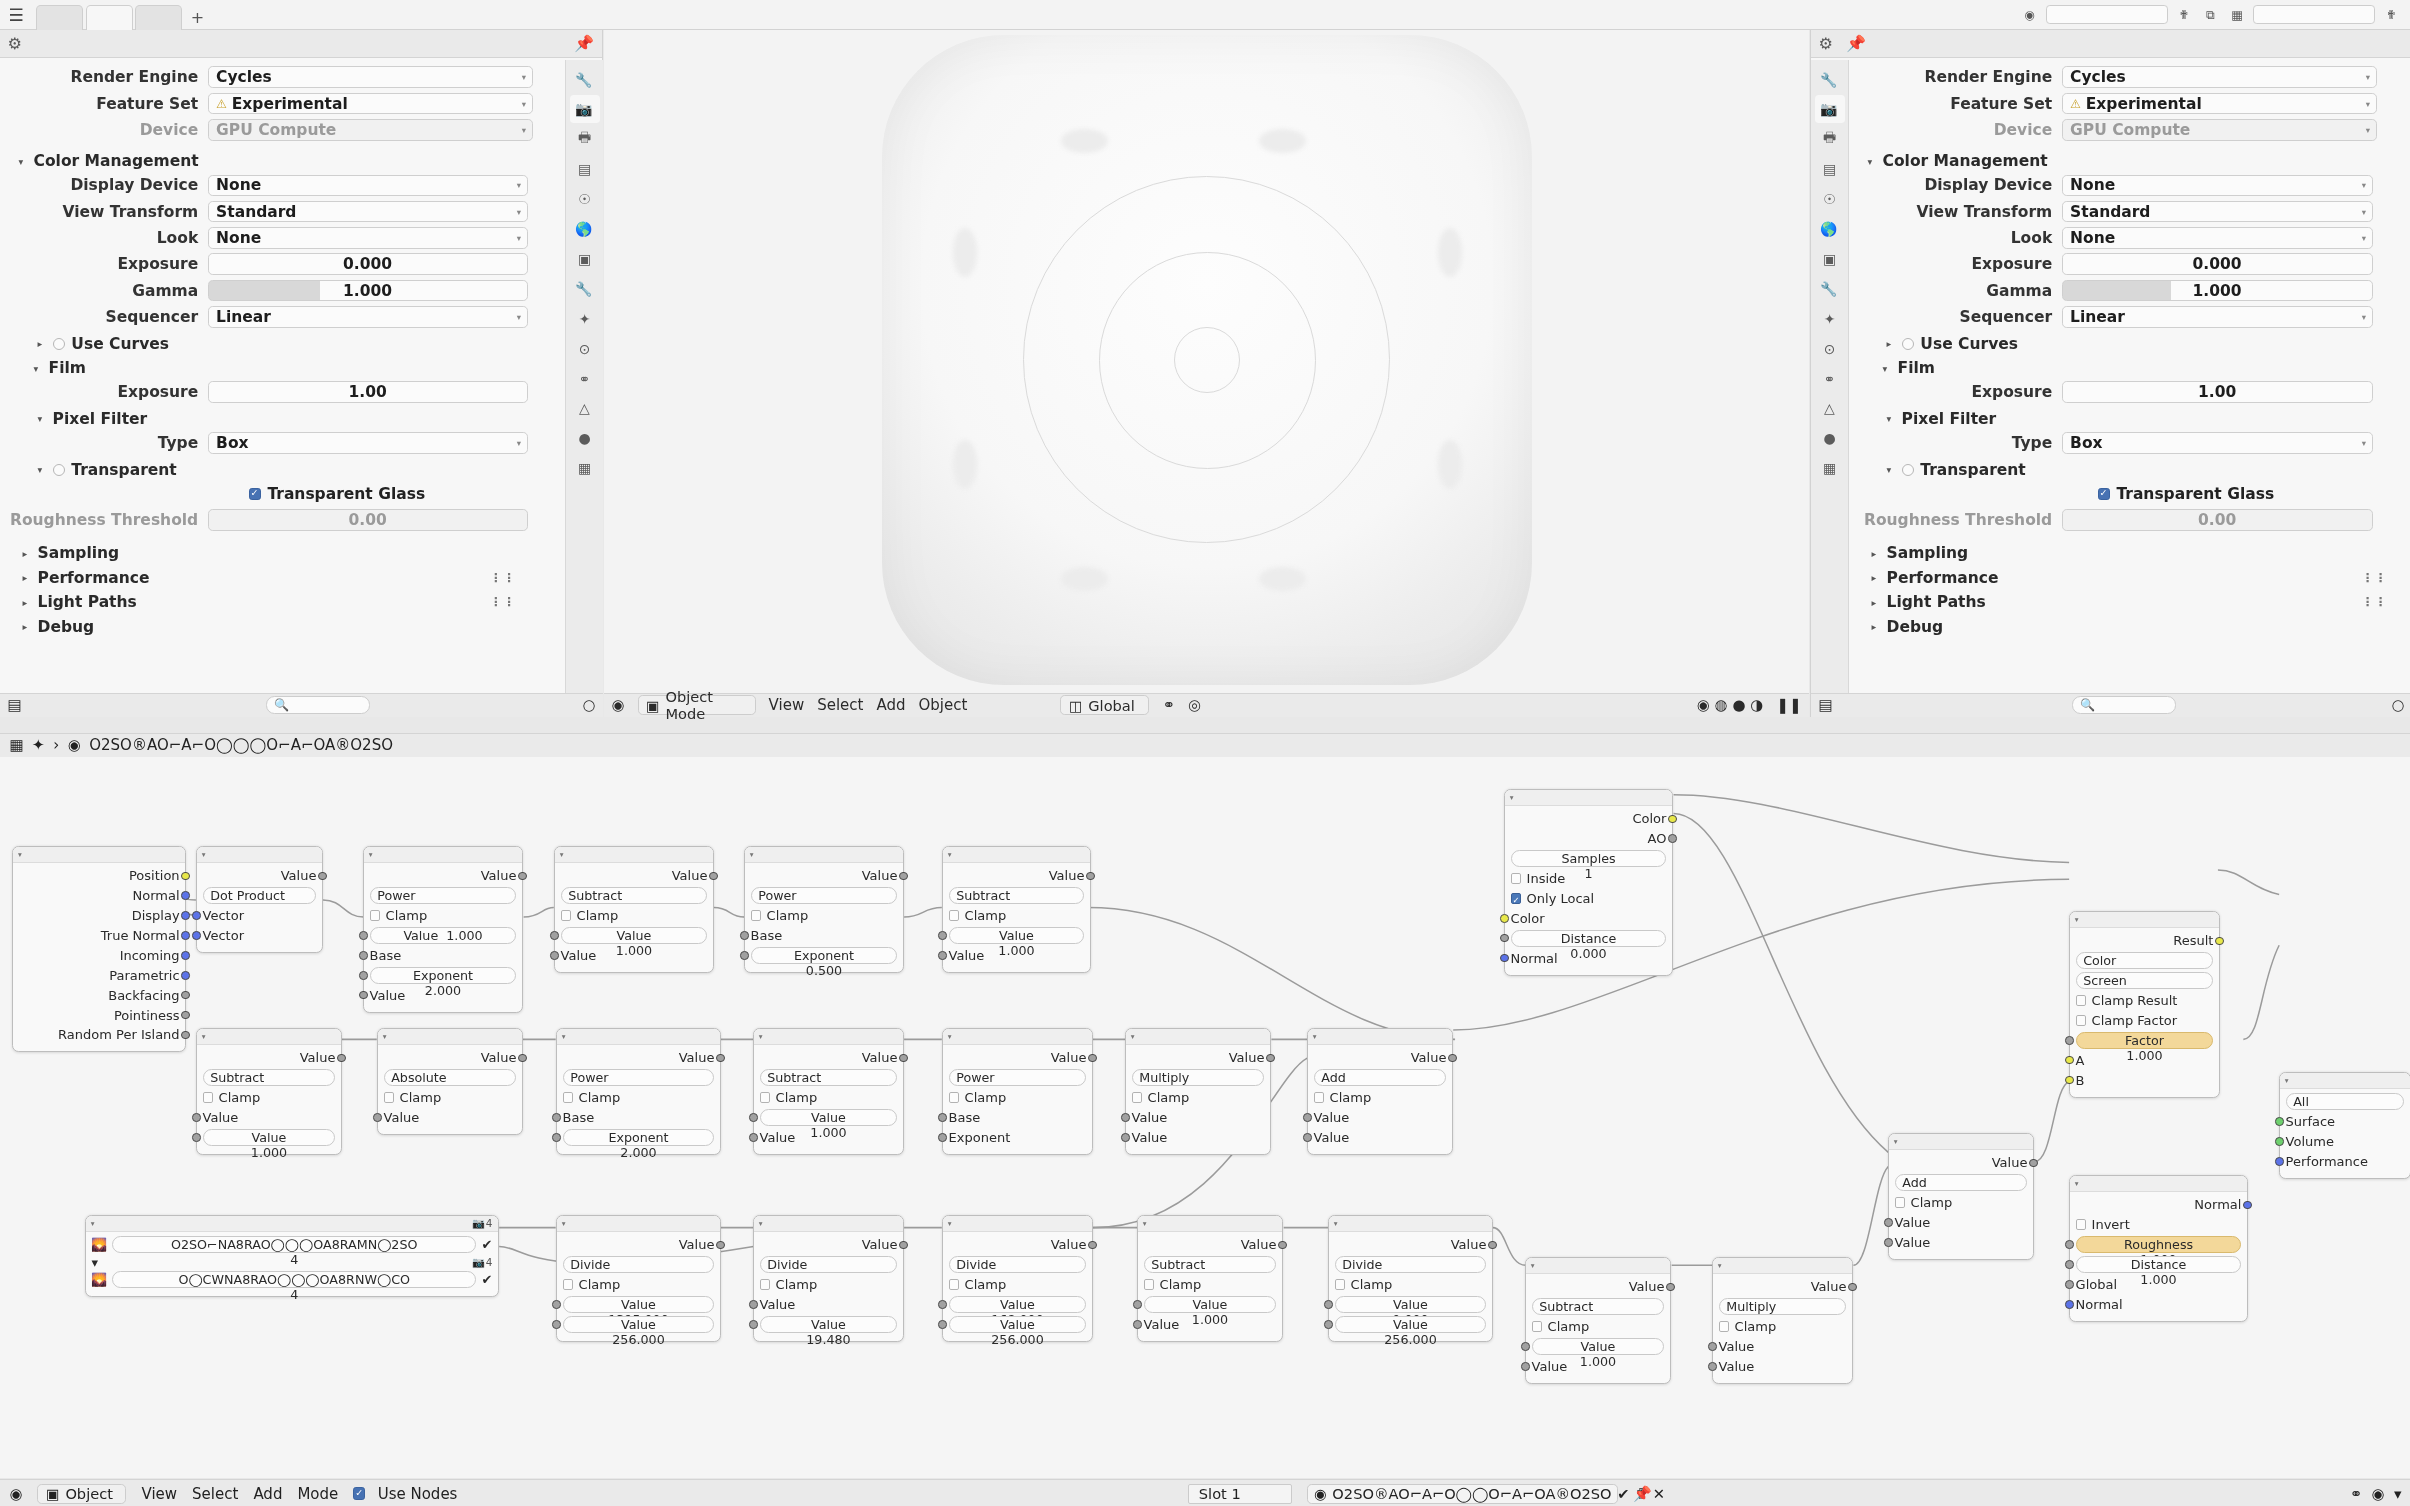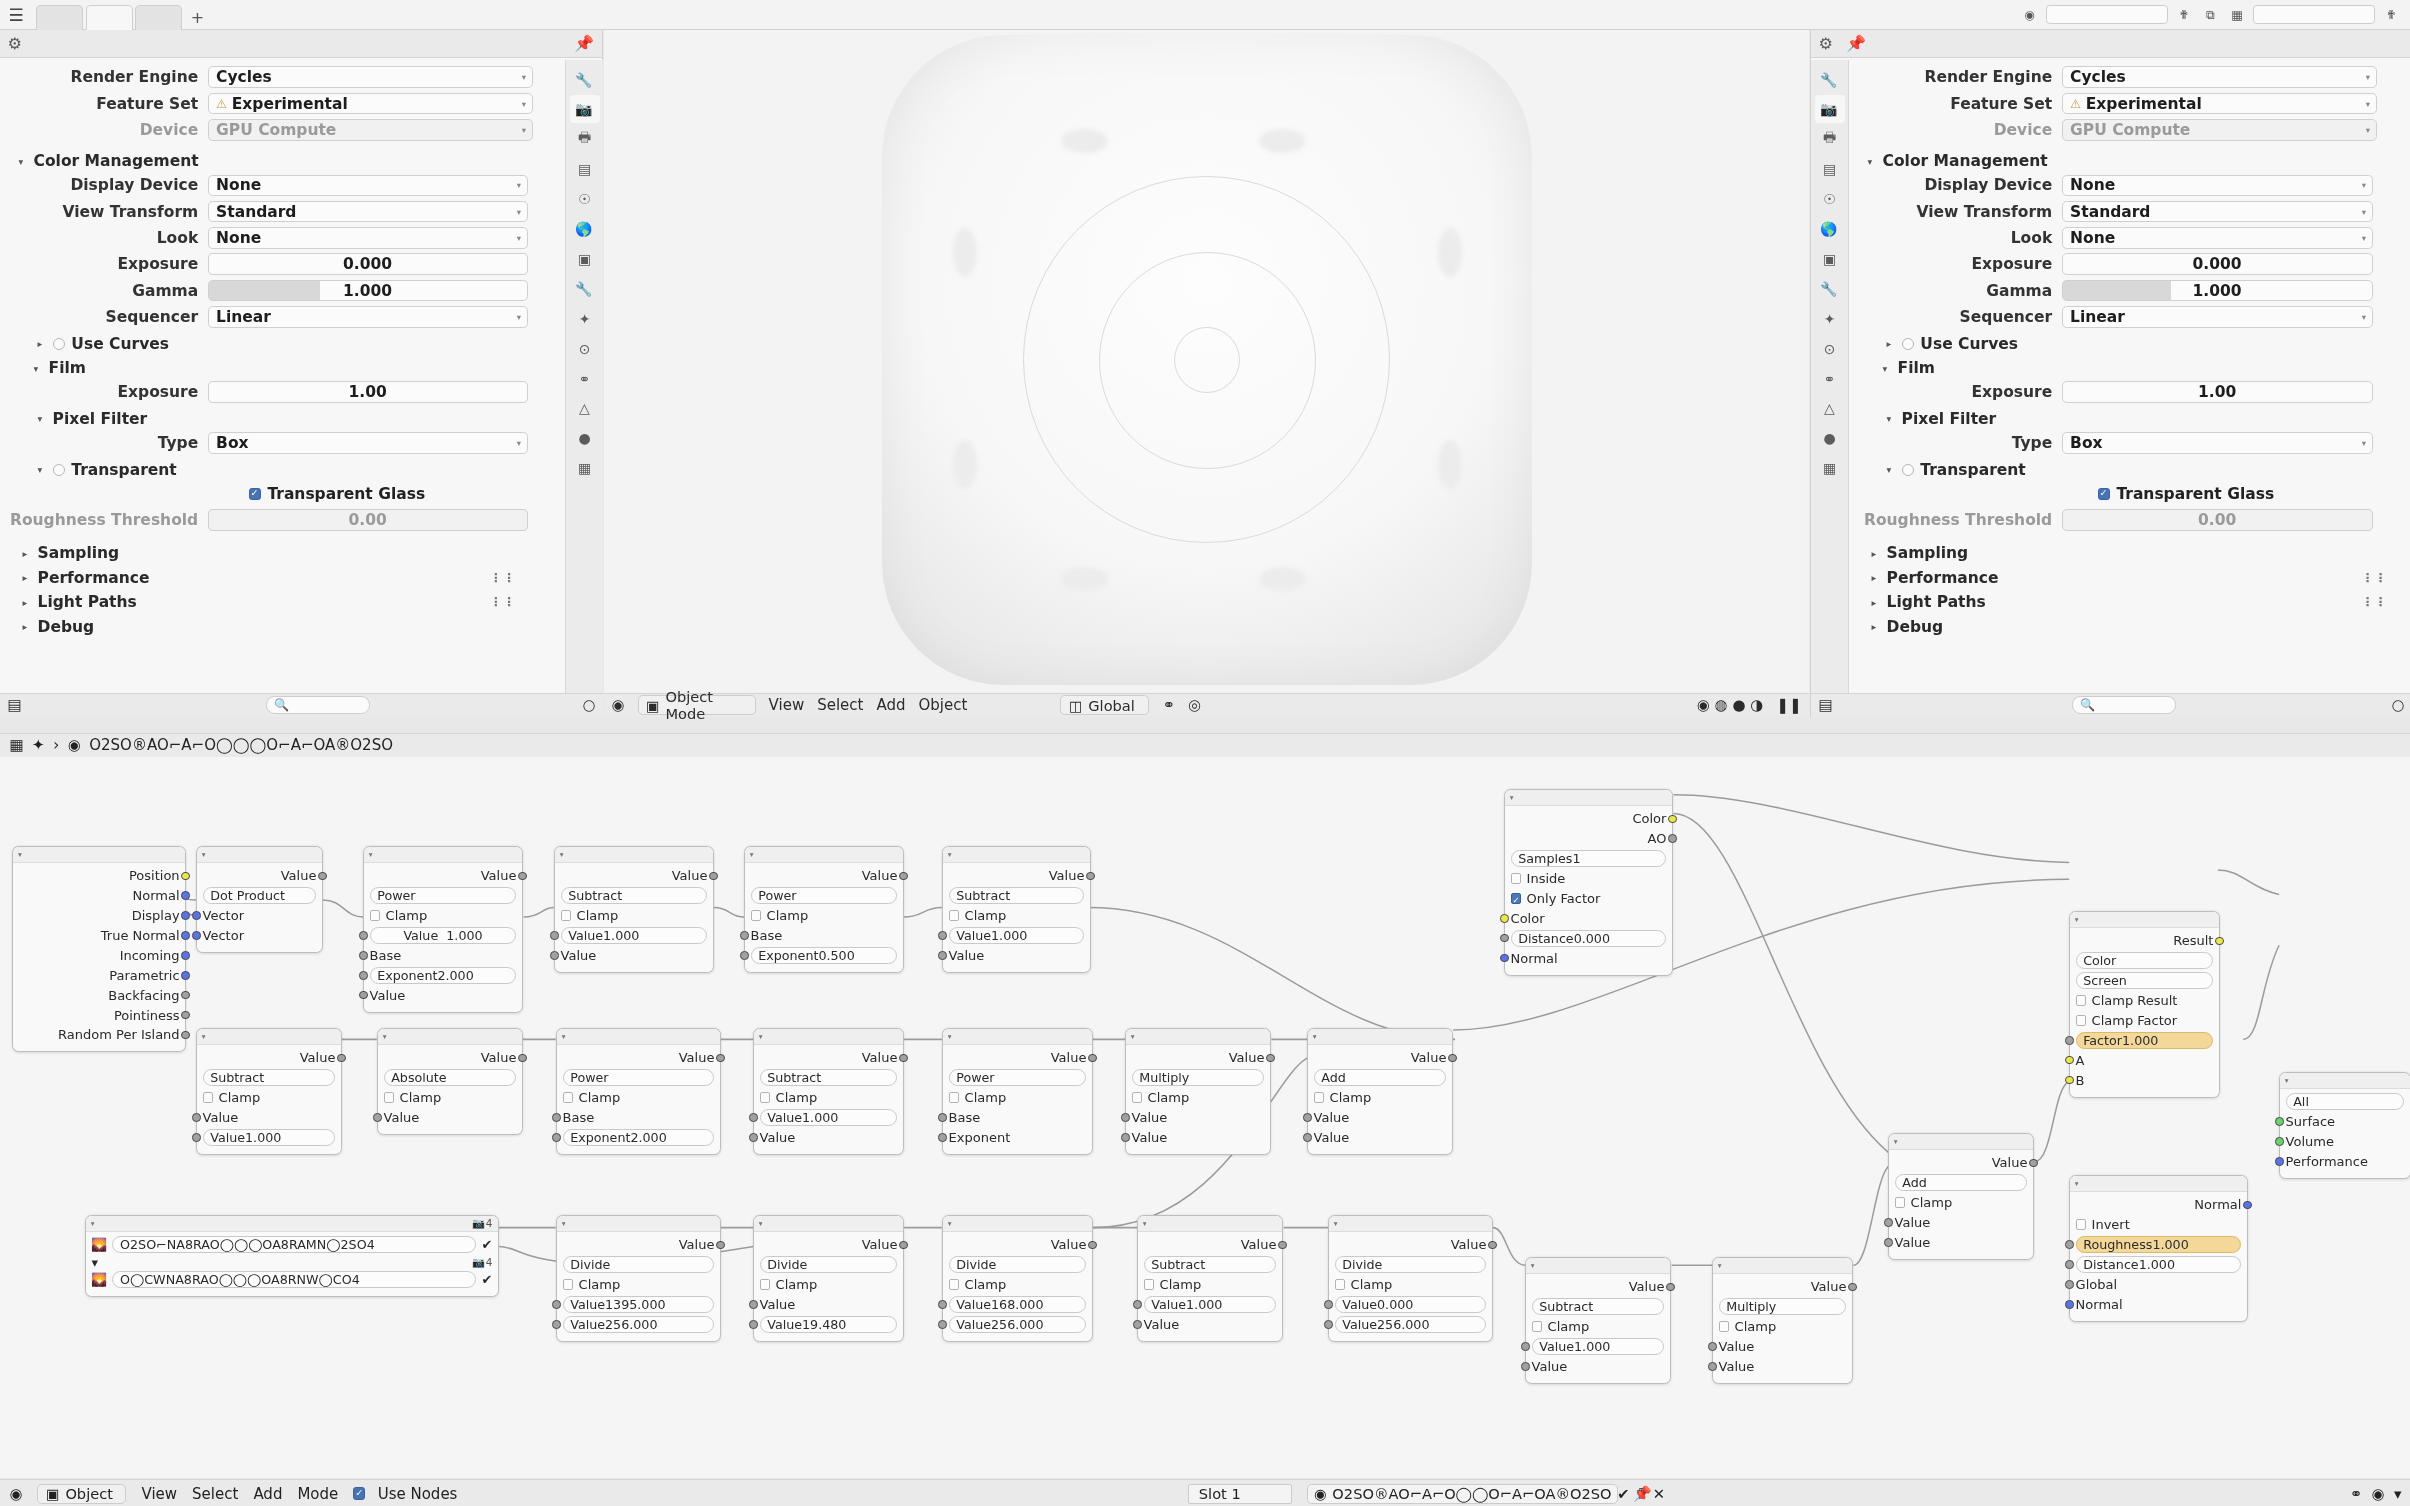--- a/index.html
+++ b/index.html
@@ -86,21 +86,21 @@
     position:absolute; background:#f9f9f9; border:0.9px solid #bdbdbd; border-radius:6.6px;
     box-shadow:0 0.9px 2.8px rgba(0,0,0,0.12);
   }
   .node .nhead { height:16px; border-radius:5.6px 5.6px 0 0; background:#efefef; border-bottom:0.9px solid #dcdcdc; display:flex; align-items:center; padding-left:4.7px;}
   .node .nhead .tri2 { font-size:7.5px; color:#777;}
   .node .nbody { padding:3.8px 5.6px 5.6px 5.6px; }
   .nrow { height:18px; display:flex; align-items:center; font-size:13px; color:#2a2a2a; position:relative; margin-bottom:1.9px;}
   .nrow.right { justify-content:flex-end; }
   .nwid { height:17px; width:100%; background:#fcfcfc; border:0.9px solid #c9c9c9; border-radius:8.5px; display:flex; align-items:center; padding:0 6.6px; font-size:12.7px;}
   .nwid.center { justify-content:center; }
-  .nwid.split { justify-content:flex-start; }
+  .nwid.split { justify-content:space-between;flex-direction:column; }
   .nwid.gold { background:#f3d89a; border-color:#d9b96d; }
   .ncheck { width:10.4px; height:10.4px; border:0.9px solid #b2b2b2; background:#fcfcfc; border-radius:1.9px; display:inline-block; margin-right:5.6px;}
   .ncheck.on { background:#4a78b8; border-color:#3a5f96;}
   .ncheck.on:after{ content:"✓"; color:#fff; font-size:8.5px; position:relative; left:0.9px; top:-2.8px;}
   .sock { width:8.5px; height:8.5px; border-radius:50%; border:0.9px solid #4a4a4a; position:absolute; }
   .sock.l { left:-10.4px; }
   .sock.r { right:-10.4px; }
   .s-gray { background:#a1a1a1; }
   .s-yellow { background:#e8e84a; }
   .s-blue { background:#5c73e8; }
@@ -770,21 +770,21 @@
               <span>Samples</span>
               <span>1</span>
             </div>
           </div>
         <div class="nrow">
             <span class="ncheck"></span>
             <span>Inside</span>
           </div>
         <div class="nrow">
             <span class="ncheck on"></span>
-            <span>Only Factor</span>
+            <span>Only Local</span>
           </div>
         <div class="nrow">
             <span class="sock l s-yellow"></span>
             <span>Color</span>
           </div>
         <div class="nrow">
             <span class="sock l s-gray"></span>
             <div class="nwid split">
               <span>Distance</span>
               <span>0.000</span>

